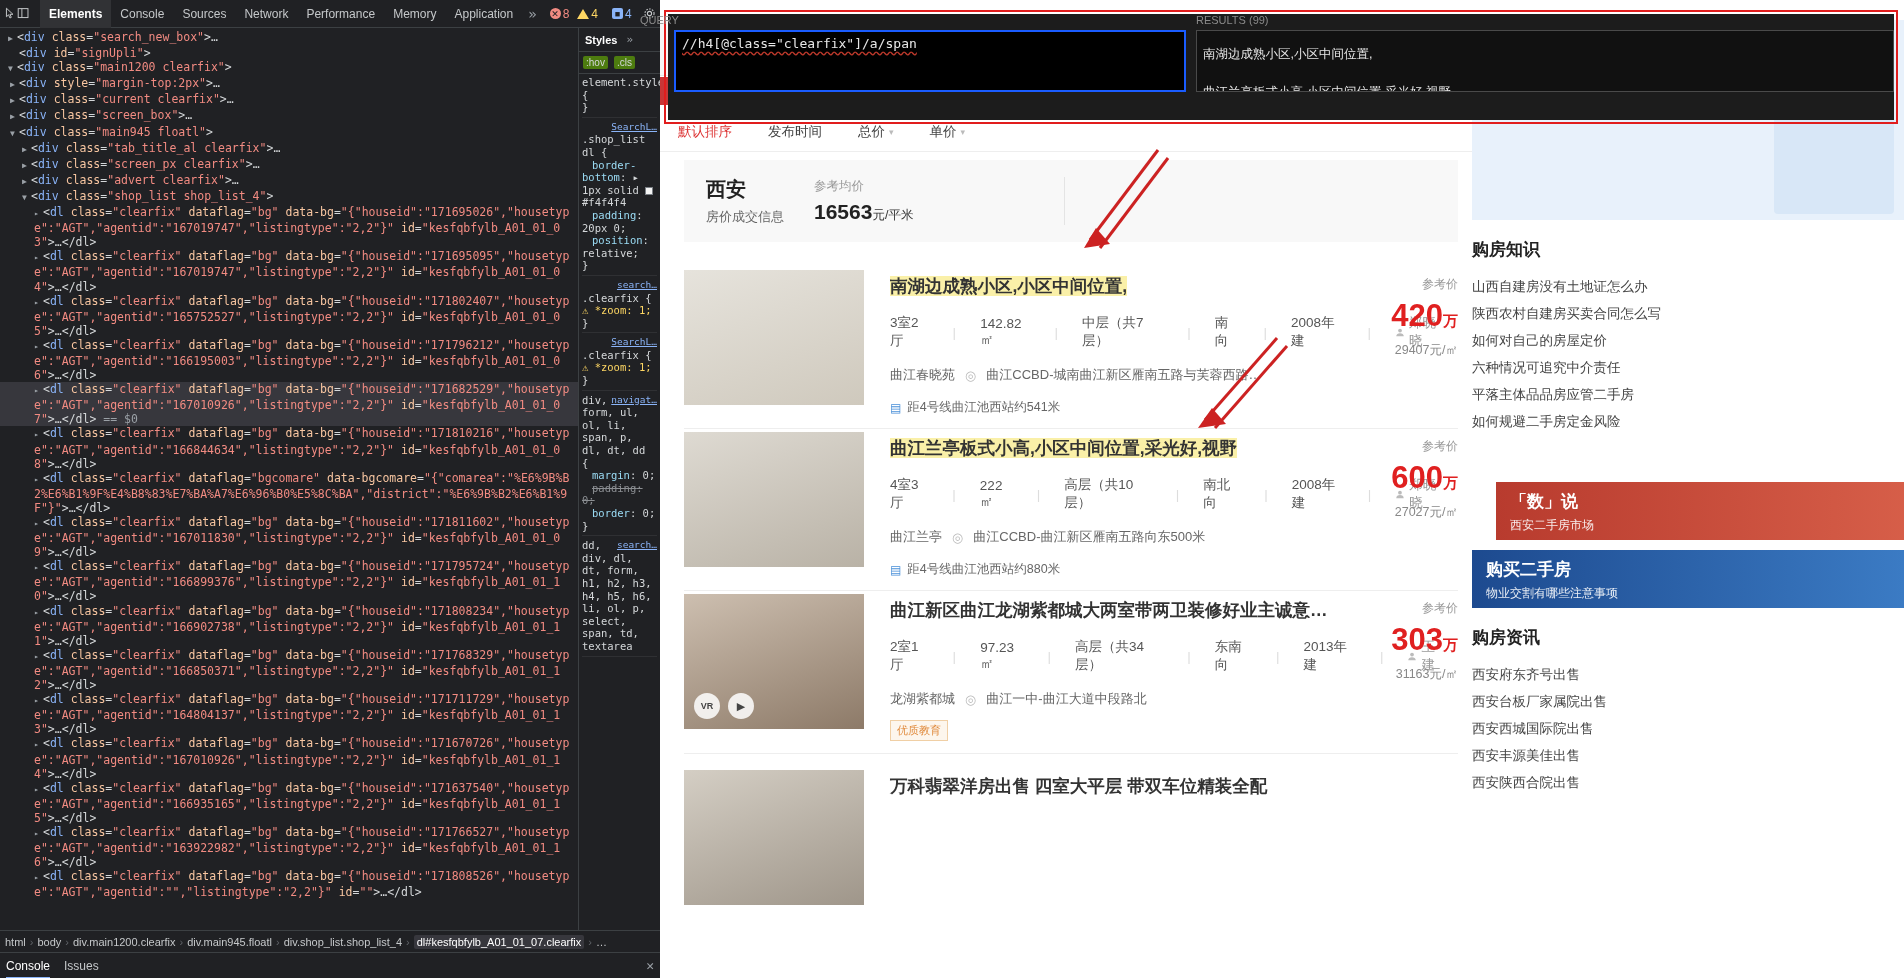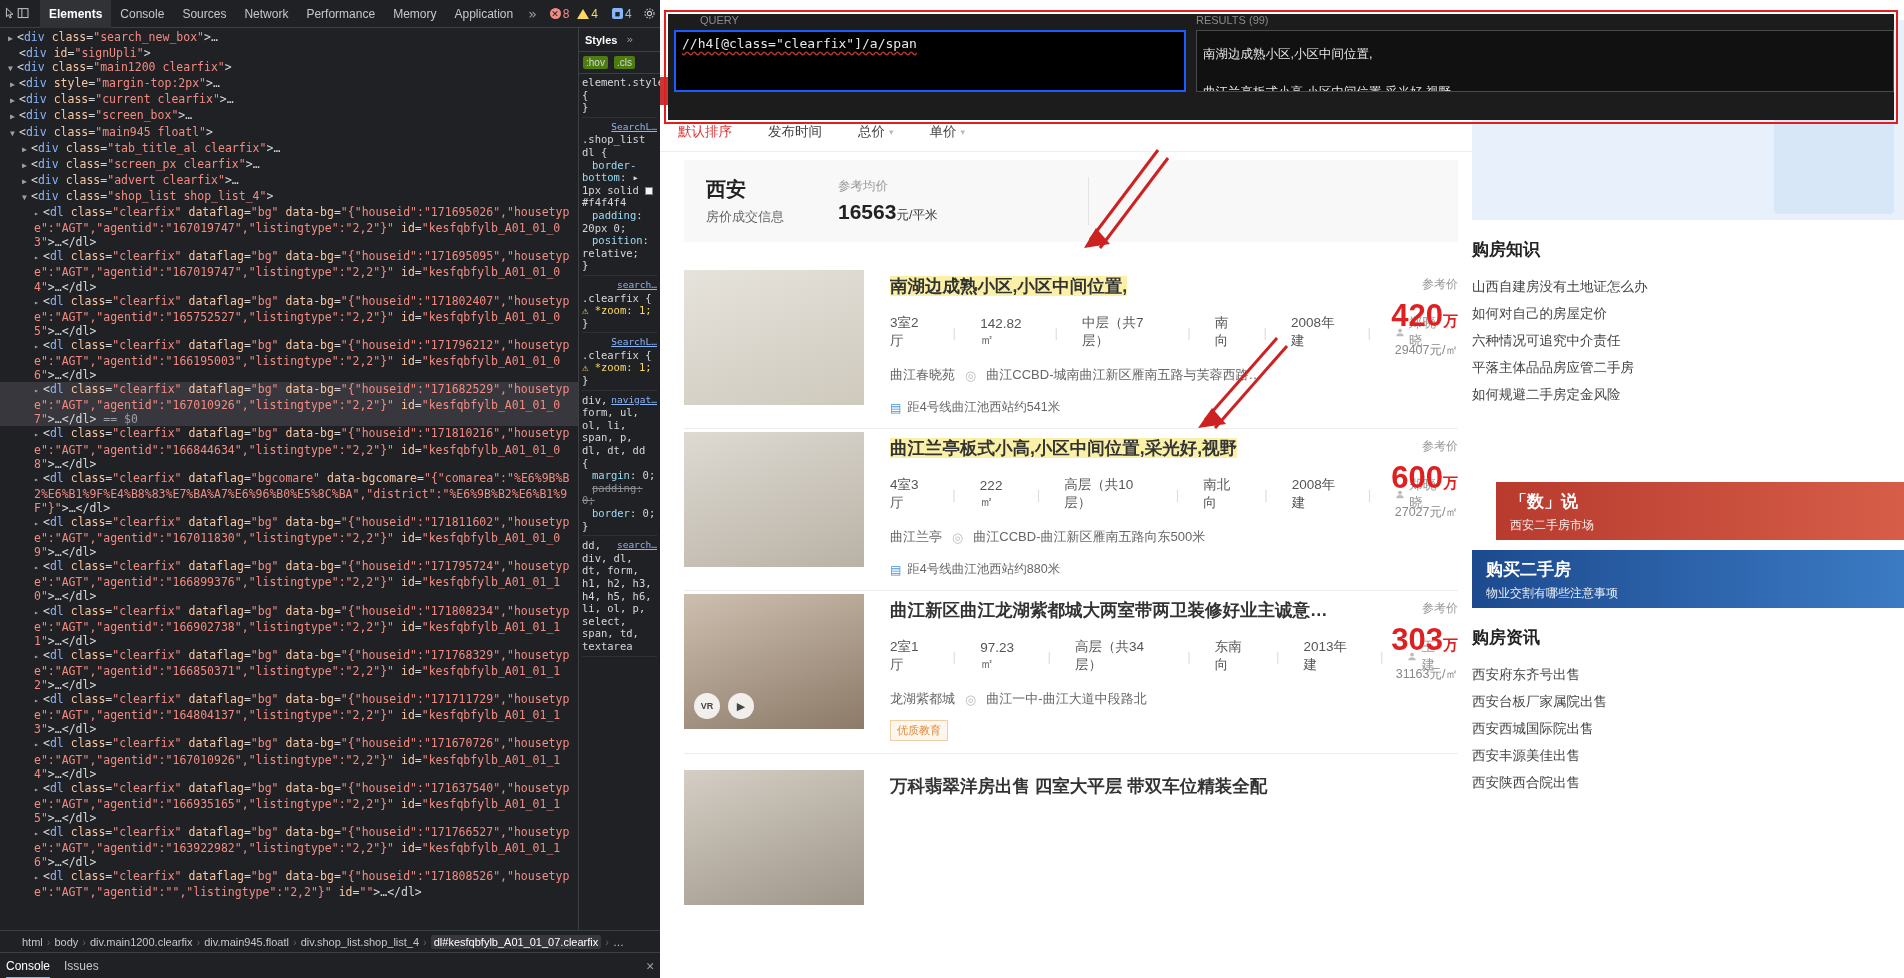--- a/index.html
+++ b/index.html
@@ -88,21 +88,21 @@
   .prop-name{color:#9bdcf5;padding-left:10px;}
   .prop-val{color:#d5d8da;}
   .prop-strike{text-decoration:line-through;color:#8b8e92;}
   .swatch{display:inline-block;width:8px;height:8px;border:1px solid #7a7f85;vertical-align:-1px;}
   .warn-ico{color:#fdd663;}
   .rule-divider{border-top:1px solid #2f3033;margin:3px 0;}
 
   
   .dt-crumbs{flex:0 0 22px;height:22px;border-top:1px solid #3c4043;background:#202124;
     display:flex;align-items:center;font-family:"Liberation Sans",sans-serif;font-size:11px;
-    color:#c5c8ca;padding:0 22px;gap:4px;overflow:hidden;white-space:nowrap;}
+    color:#c5c8ca;padding:0 5px;gap:4px;overflow:hidden;white-space:nowrap;}
   .crumb{cursor:pointer;}
   .crumb.active{color:#fff;background:#37373d;padding:1px 3px;border-radius:2px;}
   .crumb-sep{color:#5f6368;}
 
   
   .dt-drawer{flex:0 0 26px;height:26px;border-top:1px solid #3c4043;background:#202124;
     display:flex;align-items:center;padding:0 6px;gap:14px;}
   .drawer-tab{font-family:"Liberation Sans",sans-serif;font-size:12px;color:#c5c8ca;cursor:pointer;
      height:26px;line-height:26px;}
   .drawer-tab.active{color:#fff;border-bottom:2px solid #8ab4f8;}
@@ -126,21 +126,21 @@
   .sort-item.active{color:#d33;}
   .merge-chk{margin-left:auto;display:flex;align-items:center;gap:6px;font-size:13px;color:#444;
     padding-right:150px;cursor:pointer;}
   .chkbox{width:12px;height:12px;border:1px solid #bbb;display:inline-block;background:#fff;}
 
   .pricecard{position:absolute;left:24px;top:160px;width:774px;height:82px;background:#f8f8f8;
     display:flex;align-items:center;}
   .pc-left{width:130px;padding-left:22px;}
   .pc-city{font-size:20px;font-weight:bold;color:#222;line-height:26px;}
   .pc-sub{font-size:13px;color:#666;margin-top:6px;}
-  .pc-mid{flex:0 0 250px;margin-left:24px;}
+  .pc-mid{flex:0 0 250px;}
   .pc-lbl{font-size:12.5px;color:#999;}
   .pc-num{font-size:21px;font-weight:bold;color:#222;margin-top:5px;}
   .pc-num span{font-size:12.5px;font-weight:normal;color:#333;}
   .pc-vline{width:1px;height:48px;background:#e4e4e4;}
 
   
   .listing{position:absolute;left:24px;width:774px;border-bottom:1px solid #eee;display:flex;padding:12px 0;}
   .thumb{flex:0 0 180px;height:135px;position:relative;overflow:hidden;background:#cfcabf;}
   .info{flex:1 1 auto;padding-left:26px;position:relative;}
   .h-title{font-size:17.5px;font-weight:bold;color:#333;line-height:24px;margin-top:4px;}
@@ -573,20 +573,21 @@
         <div class="ad-title">购买二手房</div>
         <div class="ad-sub">物业交接时</div>
         <div class="ad-sub">有哪些注意事项</div>
         <div style="position:absolute;right:10px;bottom:6px;width:120px;height:110px;background:#d8e7f7;border-radius:4px;"></div>
       </div>
 
       <div class="know-box" style="top:218px;">
         <div class="know-h">购房知识</div>
         <div id="know-items">
             <div class="know-li">山西自建房没有土地证怎么办</div>
+            <div class="know-li">陕西农村自建房买卖合同怎么写</div>
             <div class="know-li">如何对自己的房屋定价</div>
             <div class="know-li">六种情况可追究中介责任</div>
             <div class="know-li">平落主体品品房应管二手房</div>
             <div class="know-li">如何规避二手房定金风险</div>
           </div>
       </div>
 
       <div class="promo promo-a" style="top:462px;margin-left:24px;">
         <div class="promo-t">「数」说</div>
         <div class="promo-s">西安二手房市场</div>
@@ -612,21 +613,21 @@
       <div class="fr-btn red">▲</div>
       <div class="fr-btn">↗</div>
       <div class="fr-btn">☷</div>
     </div>
   </div>
 
   <div class="overlay">
     <div class="xp-panel" style="left:668px;top:14px;width:1226px;height:106px;"></div>
     <div class="red-rect" style="left:664px;top:10px;width:1234px;height:114px;"></div>
 
-    <div class="xp-label" style="left:700px;top:14px;">QUERY</div>
+    <div class="xp-label" style="left:640px;top:14px;">QUERY</div>
     <div class="xp-input" style="left:674px;top:30px;width:512px;height:62px;">//h4[@class="clearfix"]/a/span</div>
 
     <div class="xp-label" style="left:1196px;top:14px;">RESULTS (99)</div>
     <div class="xp-results" style="left:1196px;top:30px;width:698px;height:62px;" id="xp-results">
         <div style="white-space: nowrap;">南湖边成熟小区,小区中间位置,</div>
         <div style="white-space: nowrap;">曲江兰亭板式小高,小区中间位置,采光好,视野</div>
       </div>
 
     <svg class="overlay" style="position:absolute;left:0;top:0;">
       <g stroke="#cc2222" stroke-width="3" fill="none">

